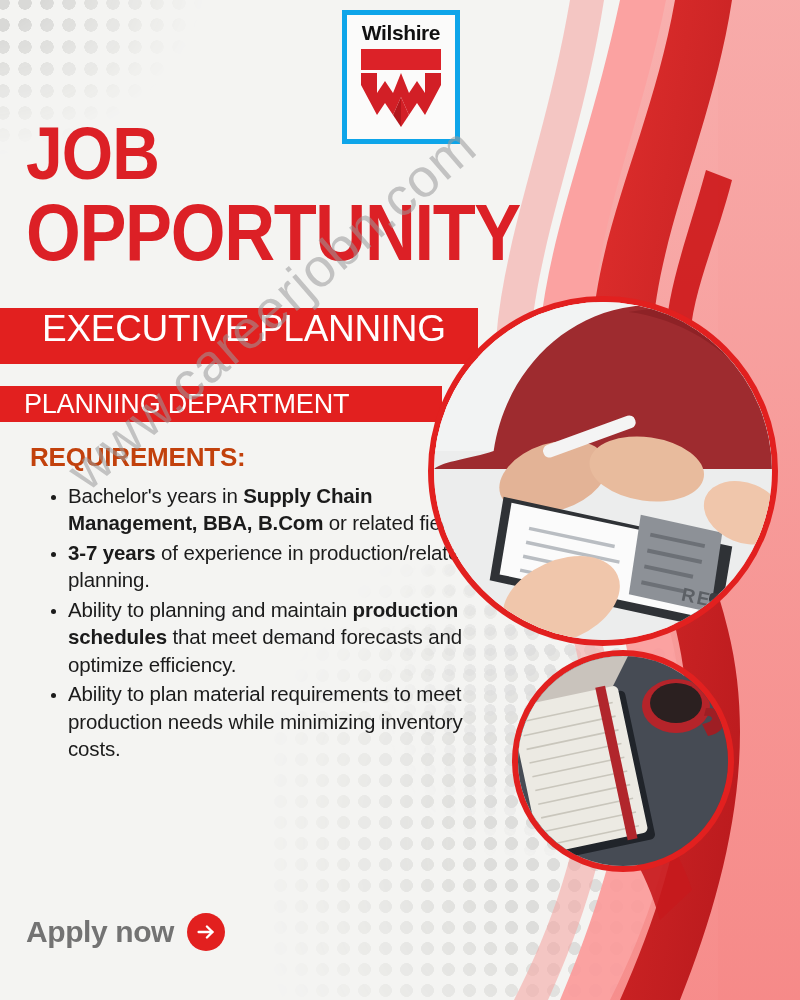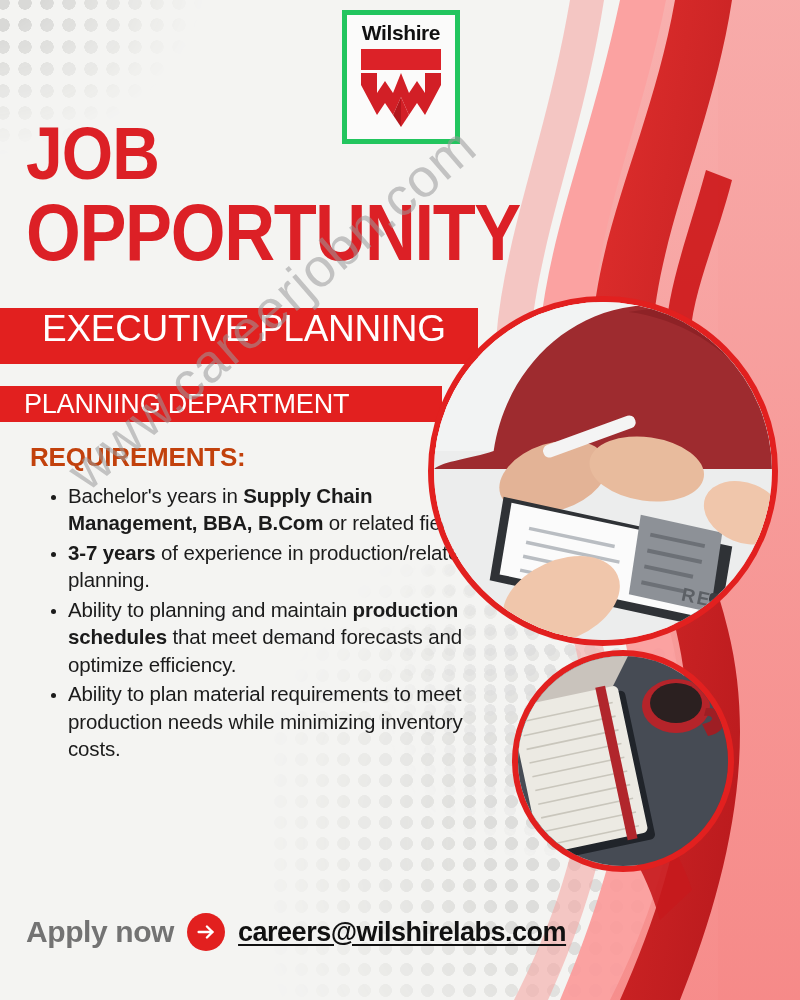--- a/index.html
+++ b/index.html
@@ -38,21 +38,21 @@
   }
 
   
   .band-red{position:absolute;right:0;top:0;width:82px;height:100%;background:#e2201f;}
   .band-pink{position:absolute;right:82px;top:0;width:38px;height:100%;background:#fb9a9a;}
   .ribbons{position:absolute;right:0;top:0;width:330px;height:100%;}
 
   
   .logo-wrap{position:absolute;left:342px;top:10px;width:118px;height:134px;}
   .logo-box{
-    width:100%;height:100%;border:5px solid #22c55e;background:#fbfbfa;
+    width:100%;height:100%;border:5px solid #0ea5e9;background:#fbfbfa;
     box-sizing:border-box;display:flex;flex-direction:column;align-items:center;
     padding-top:7px;
   }
   .logo-name{font-size:21px;font-weight:bold;color:#111;letter-spacing:-.4px;line-height:1;}
   .logo-bar{width:80px;height:21px;background:#dc2228;margin-top:6px;}
   .logo-w{margin-top:1px;}
   .tagline{
     position:absolute;left:275px;top:163px;width:260px;text-align:center;
     color:#e2403f;font-size:17px;font-weight:bold;letter-spacing:.1px;
   }
@@ -249,18 +249,17 @@
   </div>
 
   <div class="apply">
     <div class="apply-label">Apply now</div>
     <div class="arrow-badge">
       <svg width="22" height="22" viewBox="0 0 24 24" fill="none" stroke="#ffffff" stroke-width="2.6" stroke-linecap="round" stroke-linejoin="round">
         <line x1="4" y1="12" x2="19" y2="12"></line>
           <polyline points="13,6 19,12 13,18"></polyline>
       </svg>
     </div>
-    <a class="email" href="#">careers@wilshirelabs.com</a>
   </div>
 
   <div class="watermark">www.careerjobn.com</div>
 
 </div>
 
 </body></html>

